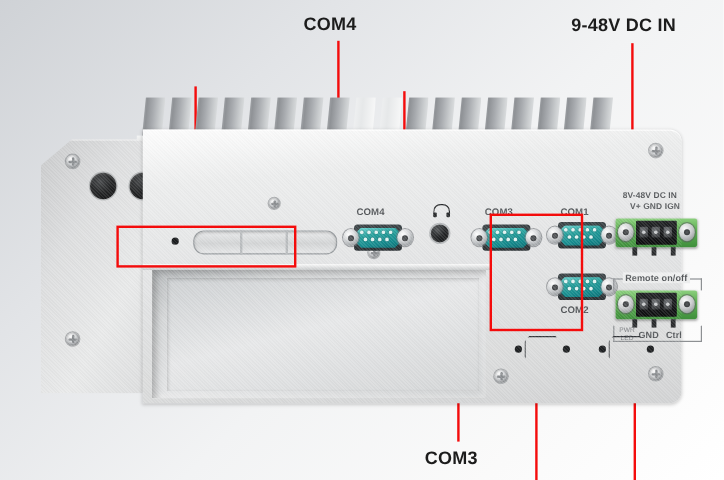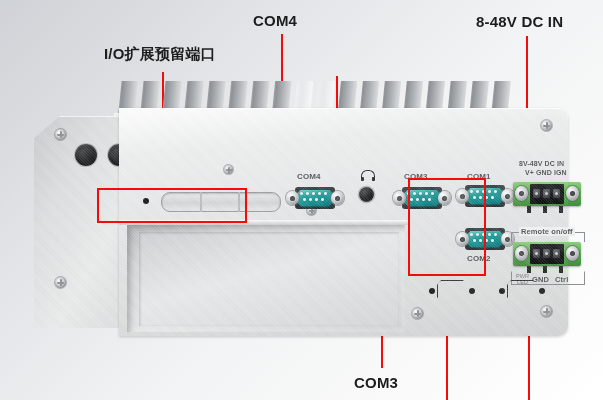--- a/index.html
+++ b/index.html
@@ -217,23 +217,22 @@
   .db9out .d{
     position:absolute;top:8px;width:6px;height:6px;border-radius:50%;background:#1e2022;
   }
   .db9out .d.l{left:0;} .db9out .d.r{right:0;}
 </style>
 </head>
 <body>
 
 <div id="stage">
 
-  <div class="lbl" style="left:104px;top:45px;font-size:15px;">I/O扩展预留端口</div>
   <div class="lbl" style="left:253px;top:12px;font-size:15px;">COM4</div>
-  <div class="lbl" style="left:476px;top:13px;font-size:15px;">8-48V DC IN</div>
+  <div class="lbl" style="left:476px;top:13px;font-size:15px;">9-48V DC IN</div>
   <div class="lbl" style="left:354px;top:374px;font-size:15px;">COM3</div>
 
   <div class="vline" style="left:162px;top:72px;height:117px;"></div>
   <div class="vline" style="left:281px;top:34px;height:160px;"></div>
   <div class="vline" style="left:336px;top:76px;height:105px;"></div>
   <div class="vline" style="left:526px;top:36px;height:163px;"></div>
   <div class="vline" style="left:381px;top:272px;height:96px;"></div>
   <div class="vline" style="left:446px;top:274px;height:126px;"></div>
   <div class="vline" style="left:528px;top:255px;height:145px;"></div>
 

